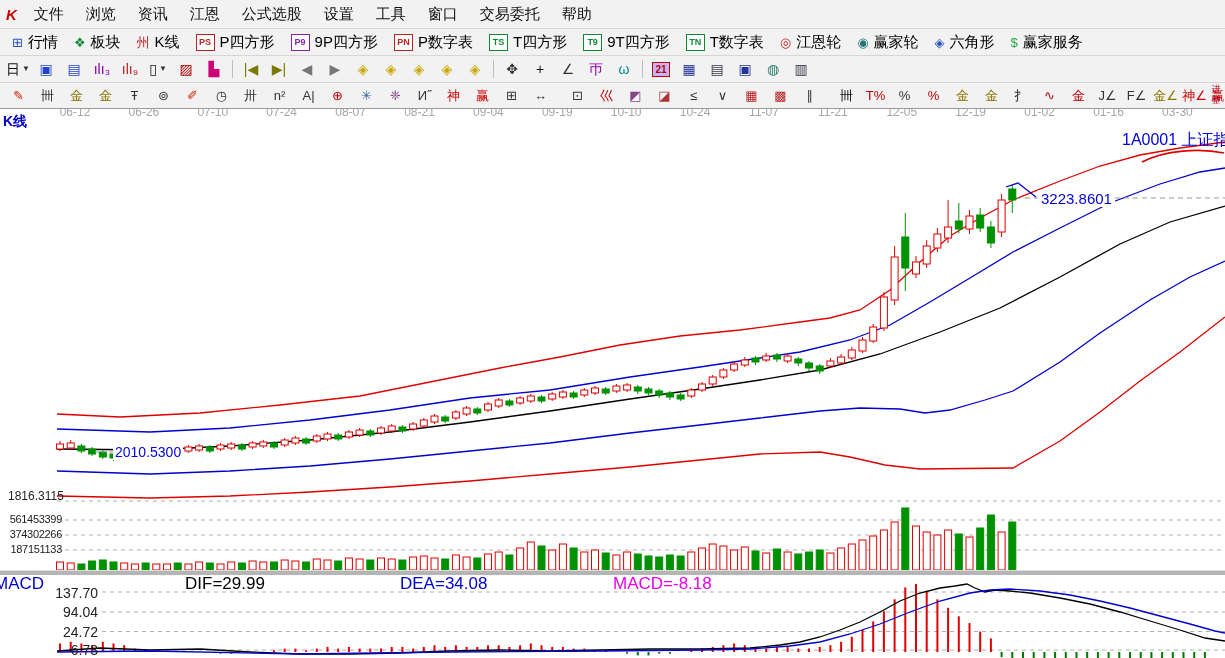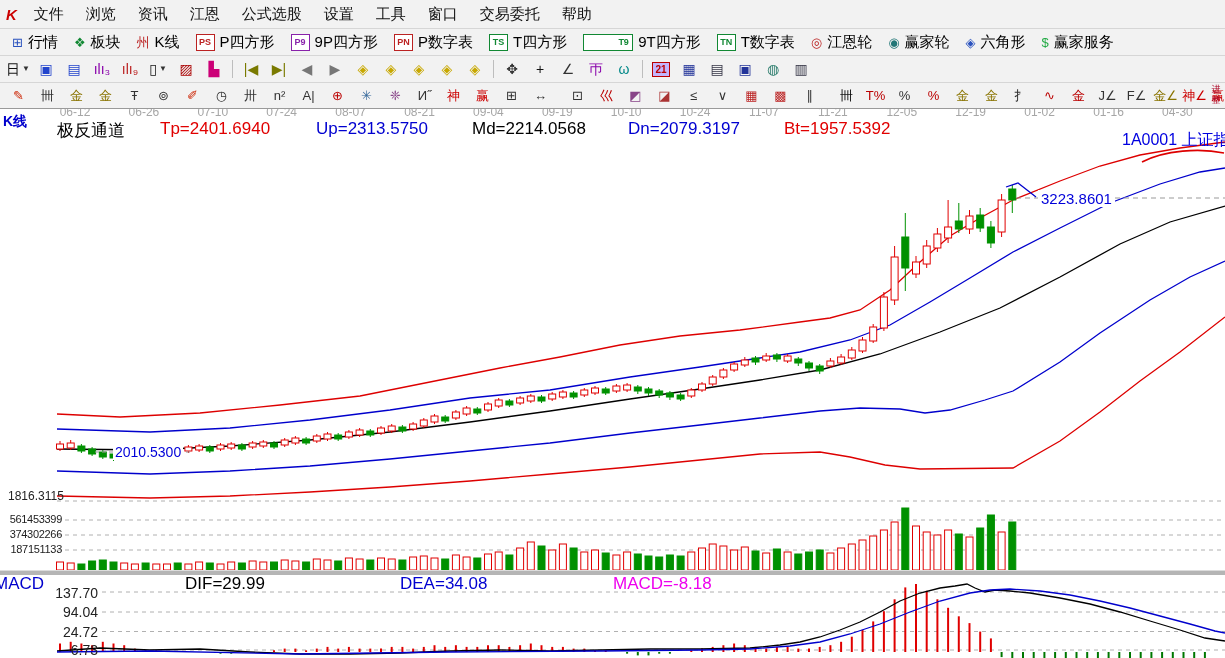--- a/index.html
+++ b/index.html
@@ -81,21 +81,21 @@
       </span>
       <span class="feat">
         <span class="fbox" style="color: rgb(187, 34, 34); border-color: rgb(187, 34, 34);">PN</span>
         <span>P数字表</span>
       </span>
       <span class="feat">
         <span class="fbox" style="color: rgb(17, 136, 51); border-color: rgb(17, 136, 51);">TS</span>
         <span>T四方形</span>
       </span>
       <span class="feat">
-        <span class="fbox" style="color: rgb(17, 136, 51); border-color: rgb(17, 136, 51); padding-left: 31px;">T9</span>
+        <span class="fbox" style="color: rgb(17, 136, 51); border-color: rgb(17, 136, 51);">T9</span>
         <span>9T四方形</span>
       </span>
       <span class="feat">
         <span class="fbox" style="color: rgb(17, 136, 51); border-color: rgb(17, 136, 51);">TN</span>
         <span>T数字表</span>
       </span>
       <span class="feat">
         <span class="fi" style="color: rgb(187, 34, 34);">◎</span>
         <span>江恩轮</span>
       </span>
@@ -738,31 +738,23 @@
       <span class="dlab" style="left: 466.4px;">09-04</span>
       <span class="dlab" style="left: 535.3px;">09-19</span>
       <span class="dlab" style="left: 604.2px;">10-10</span>
       <span class="dlab" style="left: 673.1px;">10-24</span>
       <span class="dlab" style="left: 742px;">11-07</span>
       <span class="dlab" style="left: 810.9px;">11-21</span>
       <span class="dlab" style="left: 879.8px;">12-05</span>
       <span class="dlab" style="left: 948.7px;">12-19</span>
       <span class="dlab" style="left: 1017.6px;">01-02</span>
       <span class="dlab" style="left: 1086.5px;">01-16</span>
-      <span class="dlab" style="left: 1155.4px;">04-30</span>
+      <span class="dlab" style="left: 1155.4px;">03-30</span>
     </div>
   <span class="ovl klab">K线</span>
-  <div class="inforow" id="inforow">
-    <span style="left:57px;color:#000">极反通道</span>
-  <span style="left: 160px; color: rgb(224, 0, 0);">Tp=2401.6940</span>
-      <span style="left: 316px; color: rgb(0, 0, 208);">Up=2313.5750</span>
-      <span style="left: 472px; color: rgb(0, 0, 0);">Md=2214.0568</span>
-      <span style="left: 628px; color: rgb(0, 0, 208);">Dn=2079.3197</span>
-      <span style="left: 784px; color: rgb(224, 0, 0);">Bt=1957.5392</span>
-    </div>
   <span class="ovl sym">1A0001 上证指数</span>
   <span class="ovl plabel">3223.8601</span>
   <span class="ovl plabel2">2010.5300</span>
 
   <span class="ovl axl p" style="top:489px">1816.3115</span>
   <span class="ovl axl v" style="top:513px">561453399</span>
   <span class="ovl axl v" style="top:528px">374302266</span>
   <span class="ovl axl v" style="top:543px">187151133</span>
 
   <div class="splitter"></div>

